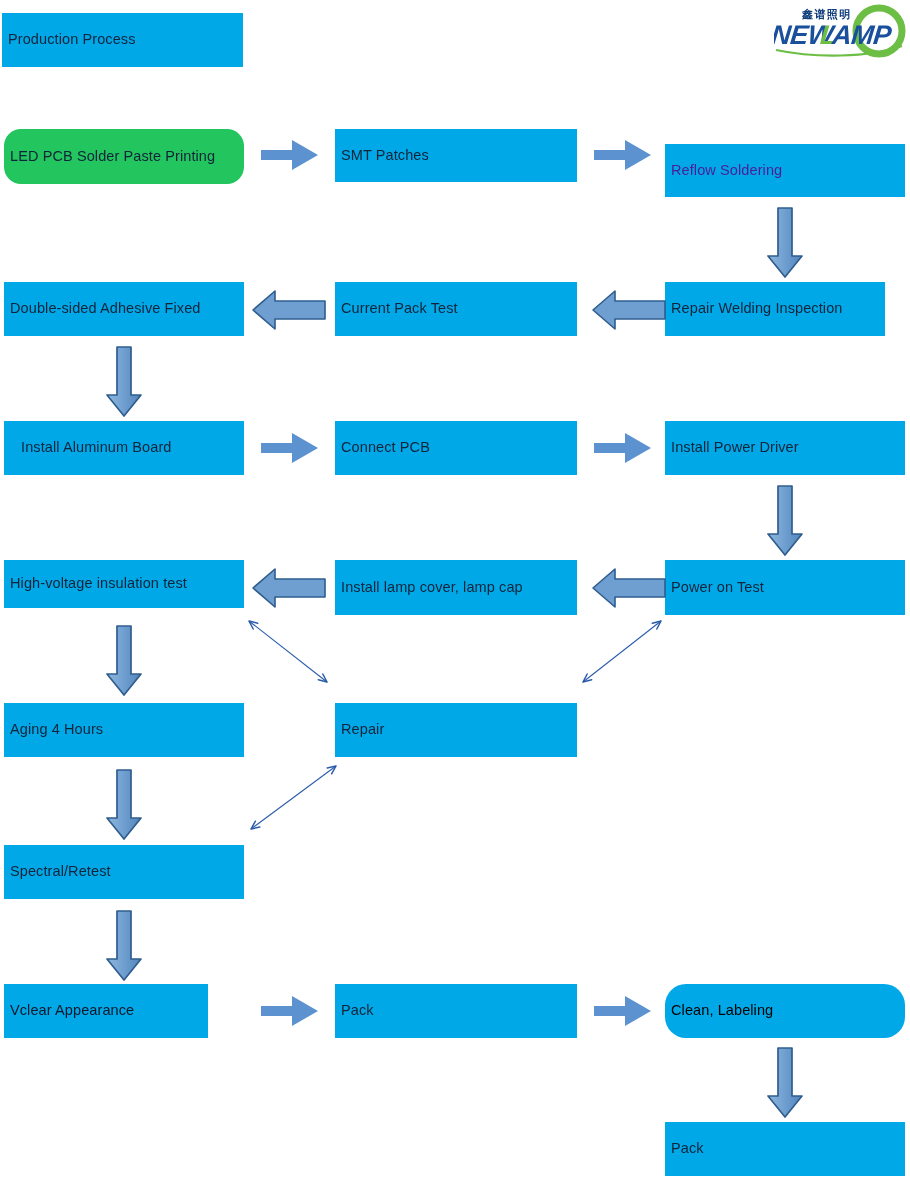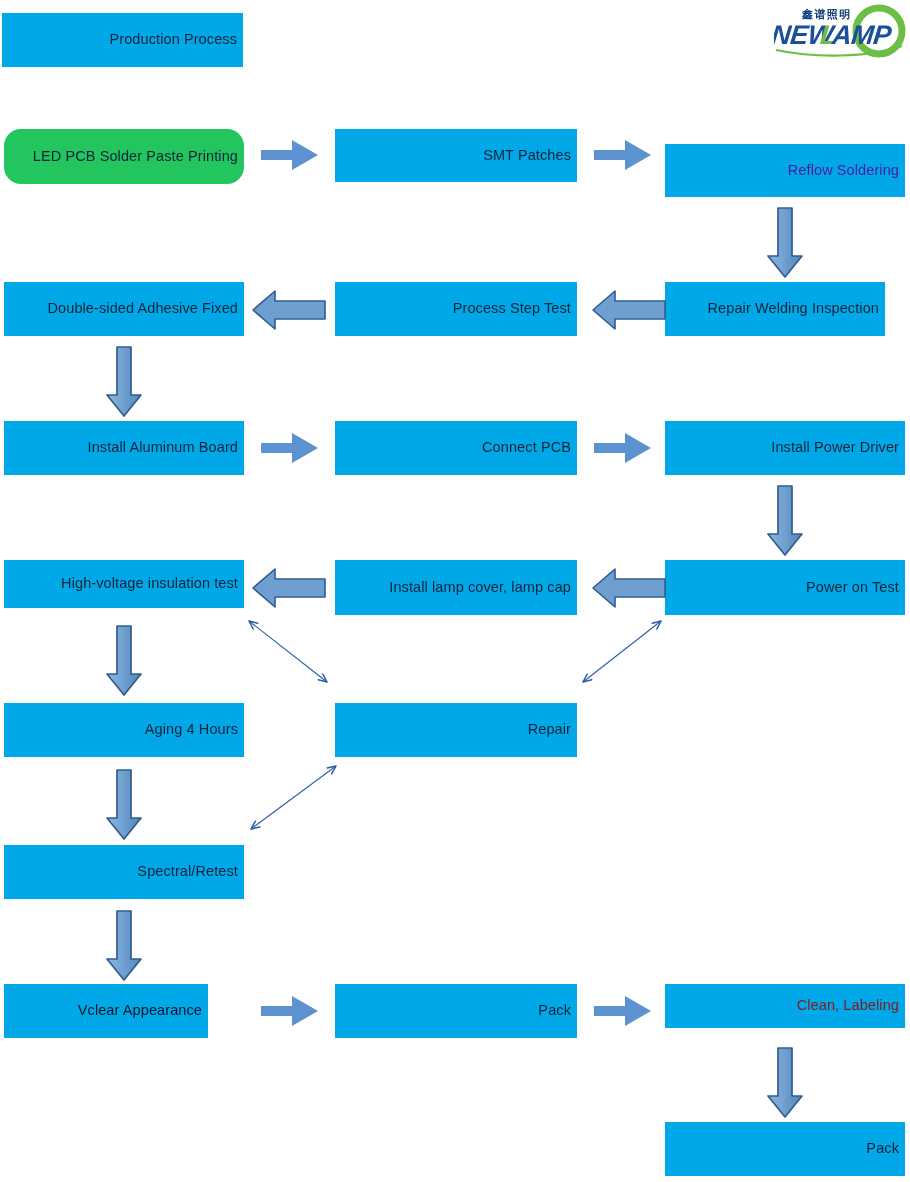--- a/index.html
+++ b/index.html
@@ -20,21 +20,21 @@
     left: 0; top: 0;
     width: 910px;
     height: 1182px;
   }
   
   .pbox {
     position: absolute;
     background: #00A8E8;
     display: flex;
     align-items: center;
-    justify-content: flex-end;
+    justify-content: flex-start;
     text-align: center;
     color: #12243a;
     font-size: 14.5px;
     font-family: "Liberation Sans", sans-serif;
     letter-spacing: .1px;
     line-height: 1.2;
     box-sizing: border-box;
     padding: 2px 6px;
   }
   .pbox.title {
@@ -114,21 +114,21 @@
       <div class="pbox" style="left: 335px; top: 129px; width: 242px; height: 53px; background: rgb(0, 168, 232); color: rgb(18, 36, 58);">
         <span>SMT Patches</span>
       </div>
       <div class="pbox" style="left: 665px; top: 144px; width: 240px; height: 53px; background: rgb(0, 168, 232); color: #4c1d95;">
         <span>Reflow Soldering</span>
       </div>
       <div class="pbox" style="left: 4px; top: 282px; width: 240px; height: 54px; background: rgb(0, 168, 232); color: rgb(18, 36, 58);">
         <span>Double-sided Adhesive Fixed</span>
       </div>
       <div class="pbox" style="left: 335px; top: 282px; width: 242px; height: 54px; background: rgb(0, 168, 232); color: rgb(18, 36, 58);">
-        <span>Process Step Test</span>
+        <span>Current Pack Test</span>
       </div>
       <div class="pbox" style="left: 665px; top: 282px; width: 220px; height: 54px; background: rgb(0, 168, 232); color: rgb(18, 36, 58);">
         <span>Repair Welding Inspection</span>
       </div>
       <div class="pbox" style="left: 4px; top: 421px; width: 240px; height: 54px; background: rgb(0, 168, 232); color: rgb(18, 36, 58); padding-left: 17px;">
         <span>Install Aluminum Board</span>
       </div>
       <div class="pbox" style="left: 335px; top: 421px; width: 242px; height: 54px; background: rgb(0, 168, 232); color: rgb(18, 36, 58);">
         <span>Connect PCB</span>
       </div>
@@ -152,21 +152,21 @@
       </div>
       <div class="pbox" style="left: 4px; top: 845px; width: 240px; height: 54px; background: rgb(0, 168, 232); color: rgb(18, 36, 58);">
         <span>Spectral/Retest</span>
       </div>
       <div class="pbox" style="left: 4px; top: 984px; width: 204px; height: 54px; background: rgb(0, 168, 232); color: #0f172a;">
         <span>Vclear Appearance</span>
       </div>
       <div class="pbox" style="left: 335px; top: 984px; width: 242px; height: 54px; background: rgb(0, 168, 232); color: rgb(18, 36, 58);">
         <span>Pack</span>
       </div>
-      <div class="pbox" style="left: 665px; top: 984px; width: 240px; height: 44px; background: rgb(0, 168, 232); color: #7f1d1d;">
+      <div class="pbox" style="left: 665px; top: 984px; width: 240px; height: 54px; background: rgb(0, 168, 232); color: #000000; border-radius: 21px;">
         <span>Clean, Labeling</span>
       </div>
       <div class="pbox" style="left: 665px; top: 1122px; width: 240px; height: 54px; background: rgb(0, 168, 232); color: rgb(18, 36, 58);">
         <span>Pack</span>
       </div>
     </div>
   <div id="connectors-layer">
       <div class="arrow-right" style="left: 259px; top: 135px;">
         <svg viewBox="0 0 62 40" xmlns="http://www.w3.org/2000/svg">
           <path d="M2 15 L33 15 L33 5 L59 20 L33 35 L33 25 L2 25 Z" fill="#5b92cf" stroke="none" stroke-linejoin="round"></path>

